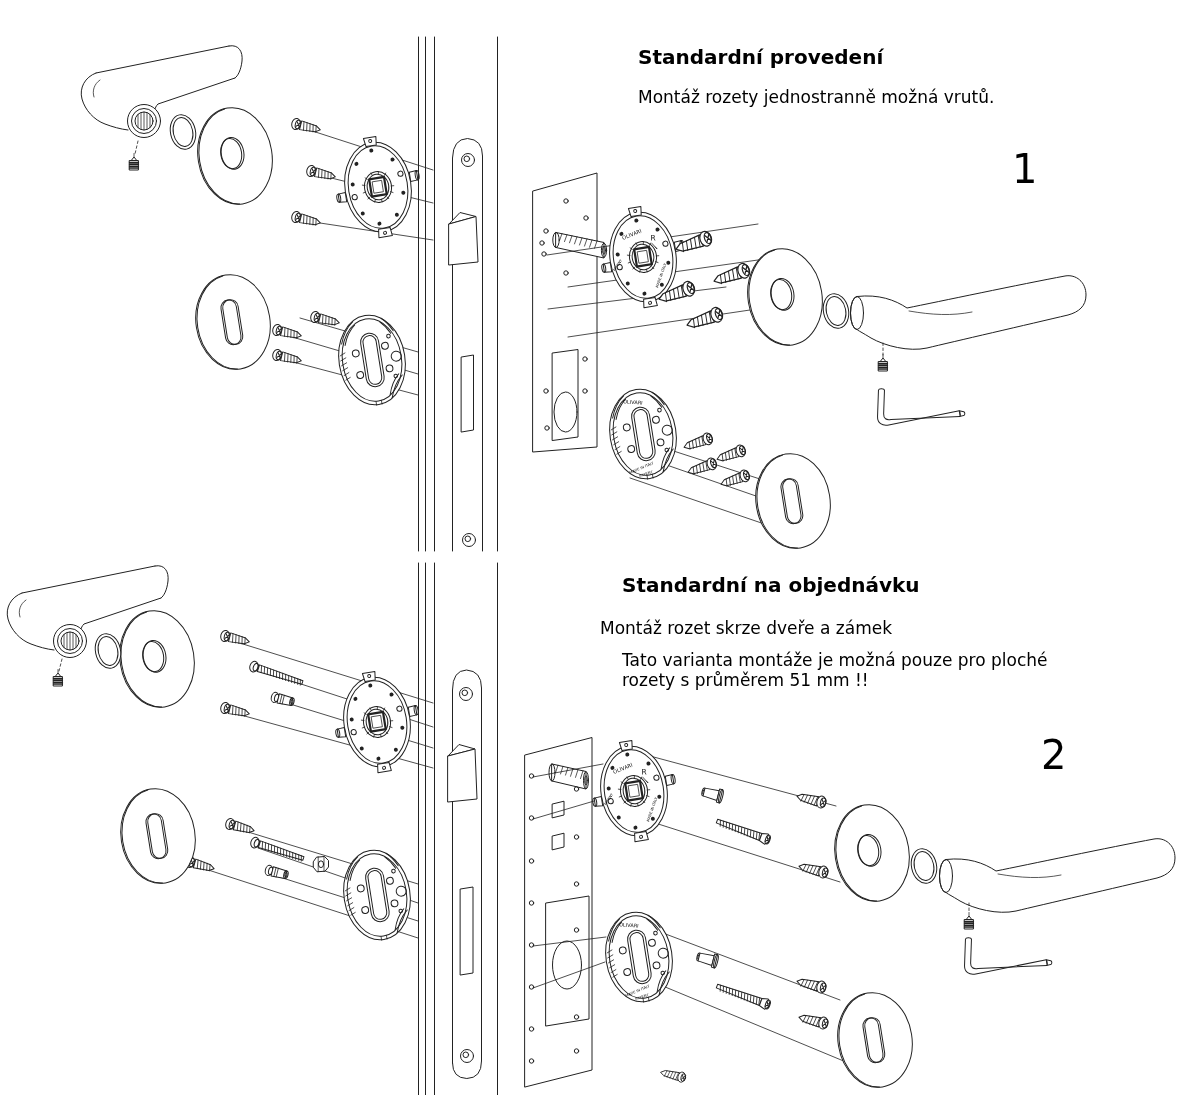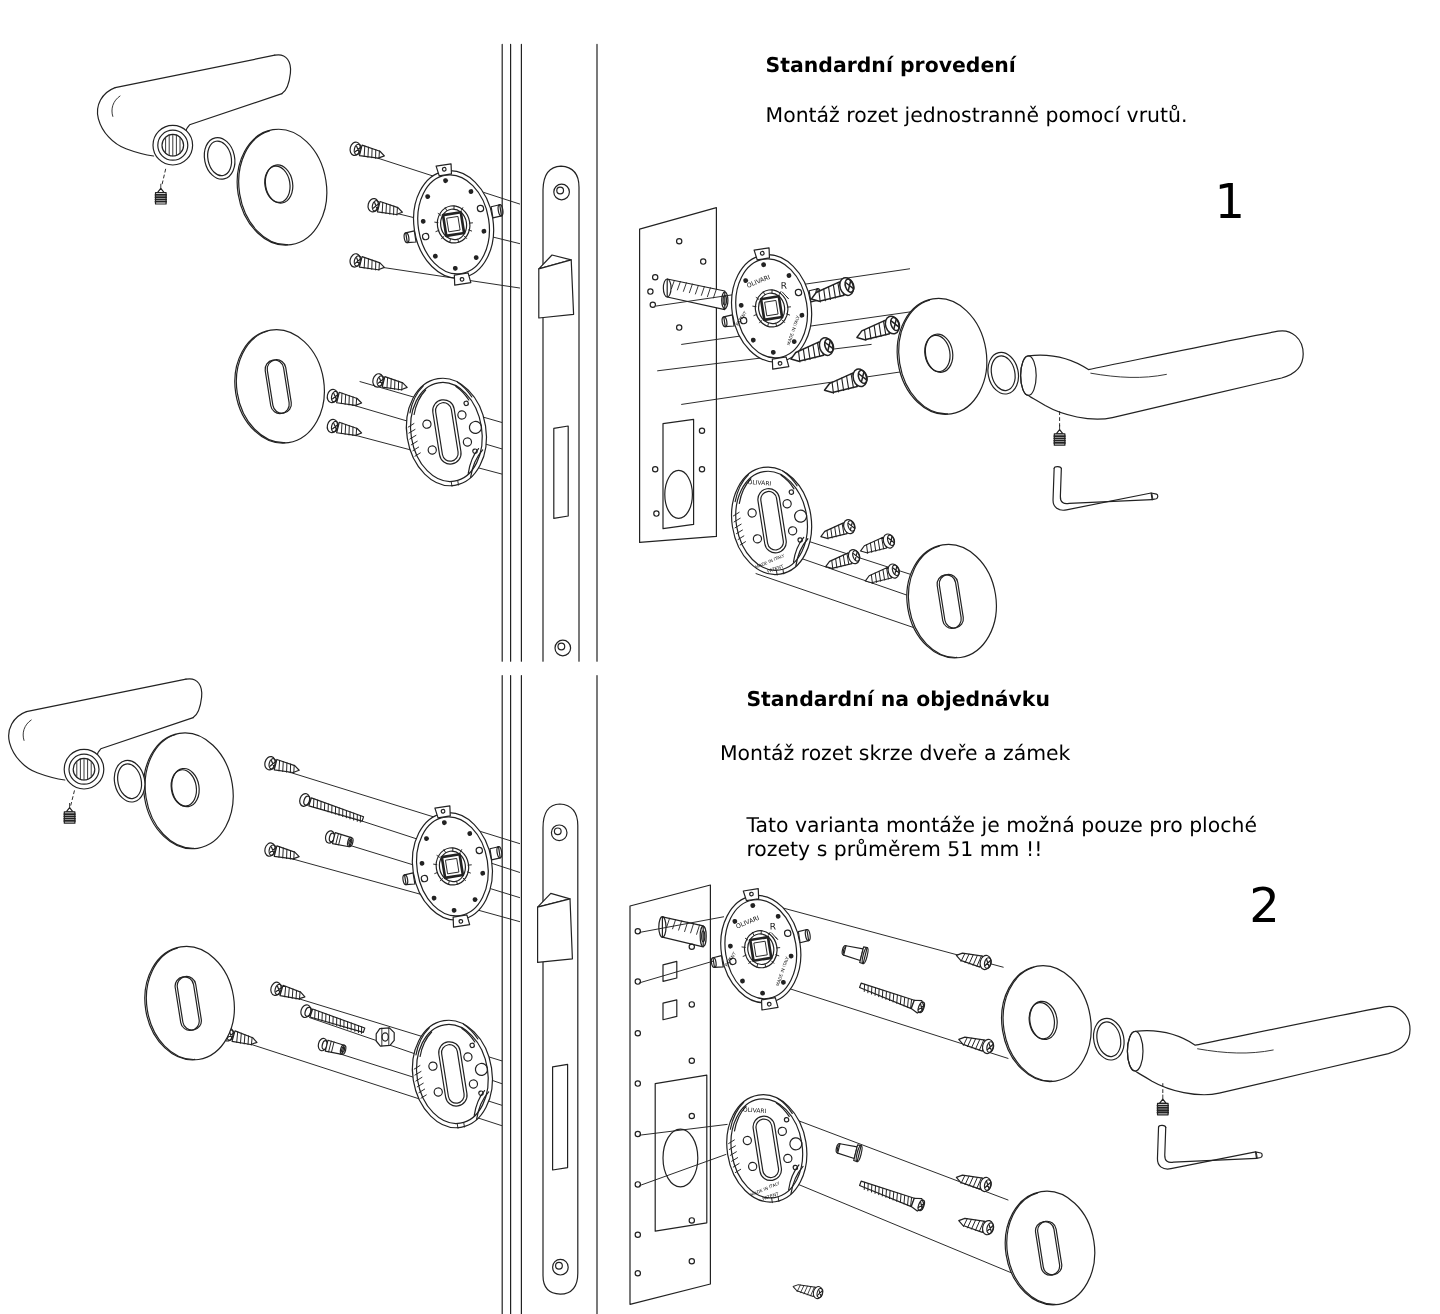--- a/index.html
+++ b/index.html
@@ -10,23 +10,23 @@
      fill:none;stroke:#222;stroke-width:1;stroke-linecap:round;stroke-linejoin:round;}
   #art .fw{fill:#ffffff;}
   #art .dot{fill:#222;stroke:none;}
   #art .thin{stroke-width:0.75;}
   #art .ld{stroke-width:0.8;}
   #art .thick{stroke-width:2.2;}
   #art .rib{stroke-width:1.5;}
   #art .dash{stroke-dasharray:2.5 2.5;stroke-width:0.8;}
   #art text{fill:#111;stroke:none;font-family:"DejaVu Sans","Liberation Sans",sans-serif;}
   .t{position:absolute;color:#000;white-space:pre;}
-  .heading{font-size:17px;font-weight:bold;}
+  .heading{font-size:20px;font-weight:bold;}
   .body{font-size:17px;}
-  .wrap{white-space:normal;line-height:1.2;margin-top:28px;}
+  .wrap{white-space:normal;line-height:1.2;}
   .num{font-size:40px;}
 </style>
 </head>
 <body>
 
 <div id="screen">
 
 <svg id="art" width="1200" height="1095" viewBox="0 0 1200 1095">
 <defs>
   <g id="screwL">
@@ -349,21 +349,21 @@
   <use href="#sleeveR" transform="translate(699,957) rotate(14)"></use>
   <use href="#rodR" transform="translate(717,986) rotate(20)"></use>
   <use href="#screwR" transform="translate(797,981) rotate(14)"></use>
   <use href="#screwR" transform="translate(799,1017) rotate(14)"></use>
   <use href="#screwR" transform="translate(661,1072) rotate(14) scale(0.85)"></use>
   <use href="#keyrosette" transform="translate(875,1040) rotate(-9)"></use>
 </g>
 </svg>
 
 <div class="t heading" style="left:638px;top:45px">Standardní provedení</div>
-<div class="t body" style="left:638px;top:87px">Montáž rozet jednostranně pomocí vrutů.</div>
+<div class="t body" style="left:638px;top:87px">Montáž rozety jednostranně možná vrutů.</div>
 <div class="t num" style="left:1012px;top:146px">1</div>
 
 <div class="t heading" style="left:622px;top:573px">Standardní na objednávku</div>
 <div class="t body" style="left:600px;top:618px">Montáž rozet skrze dveře a zámek</div>
 <div class="t body wrap" style="left:622px;top:650px;width:455px">Tato varianta montáže je možná pouze pro ploché rozety s průměrem 51 mm !!</div>
 <div class="t num" style="left:1041px;top:732px">2</div>
 
 </div>
 
 </body></html>

